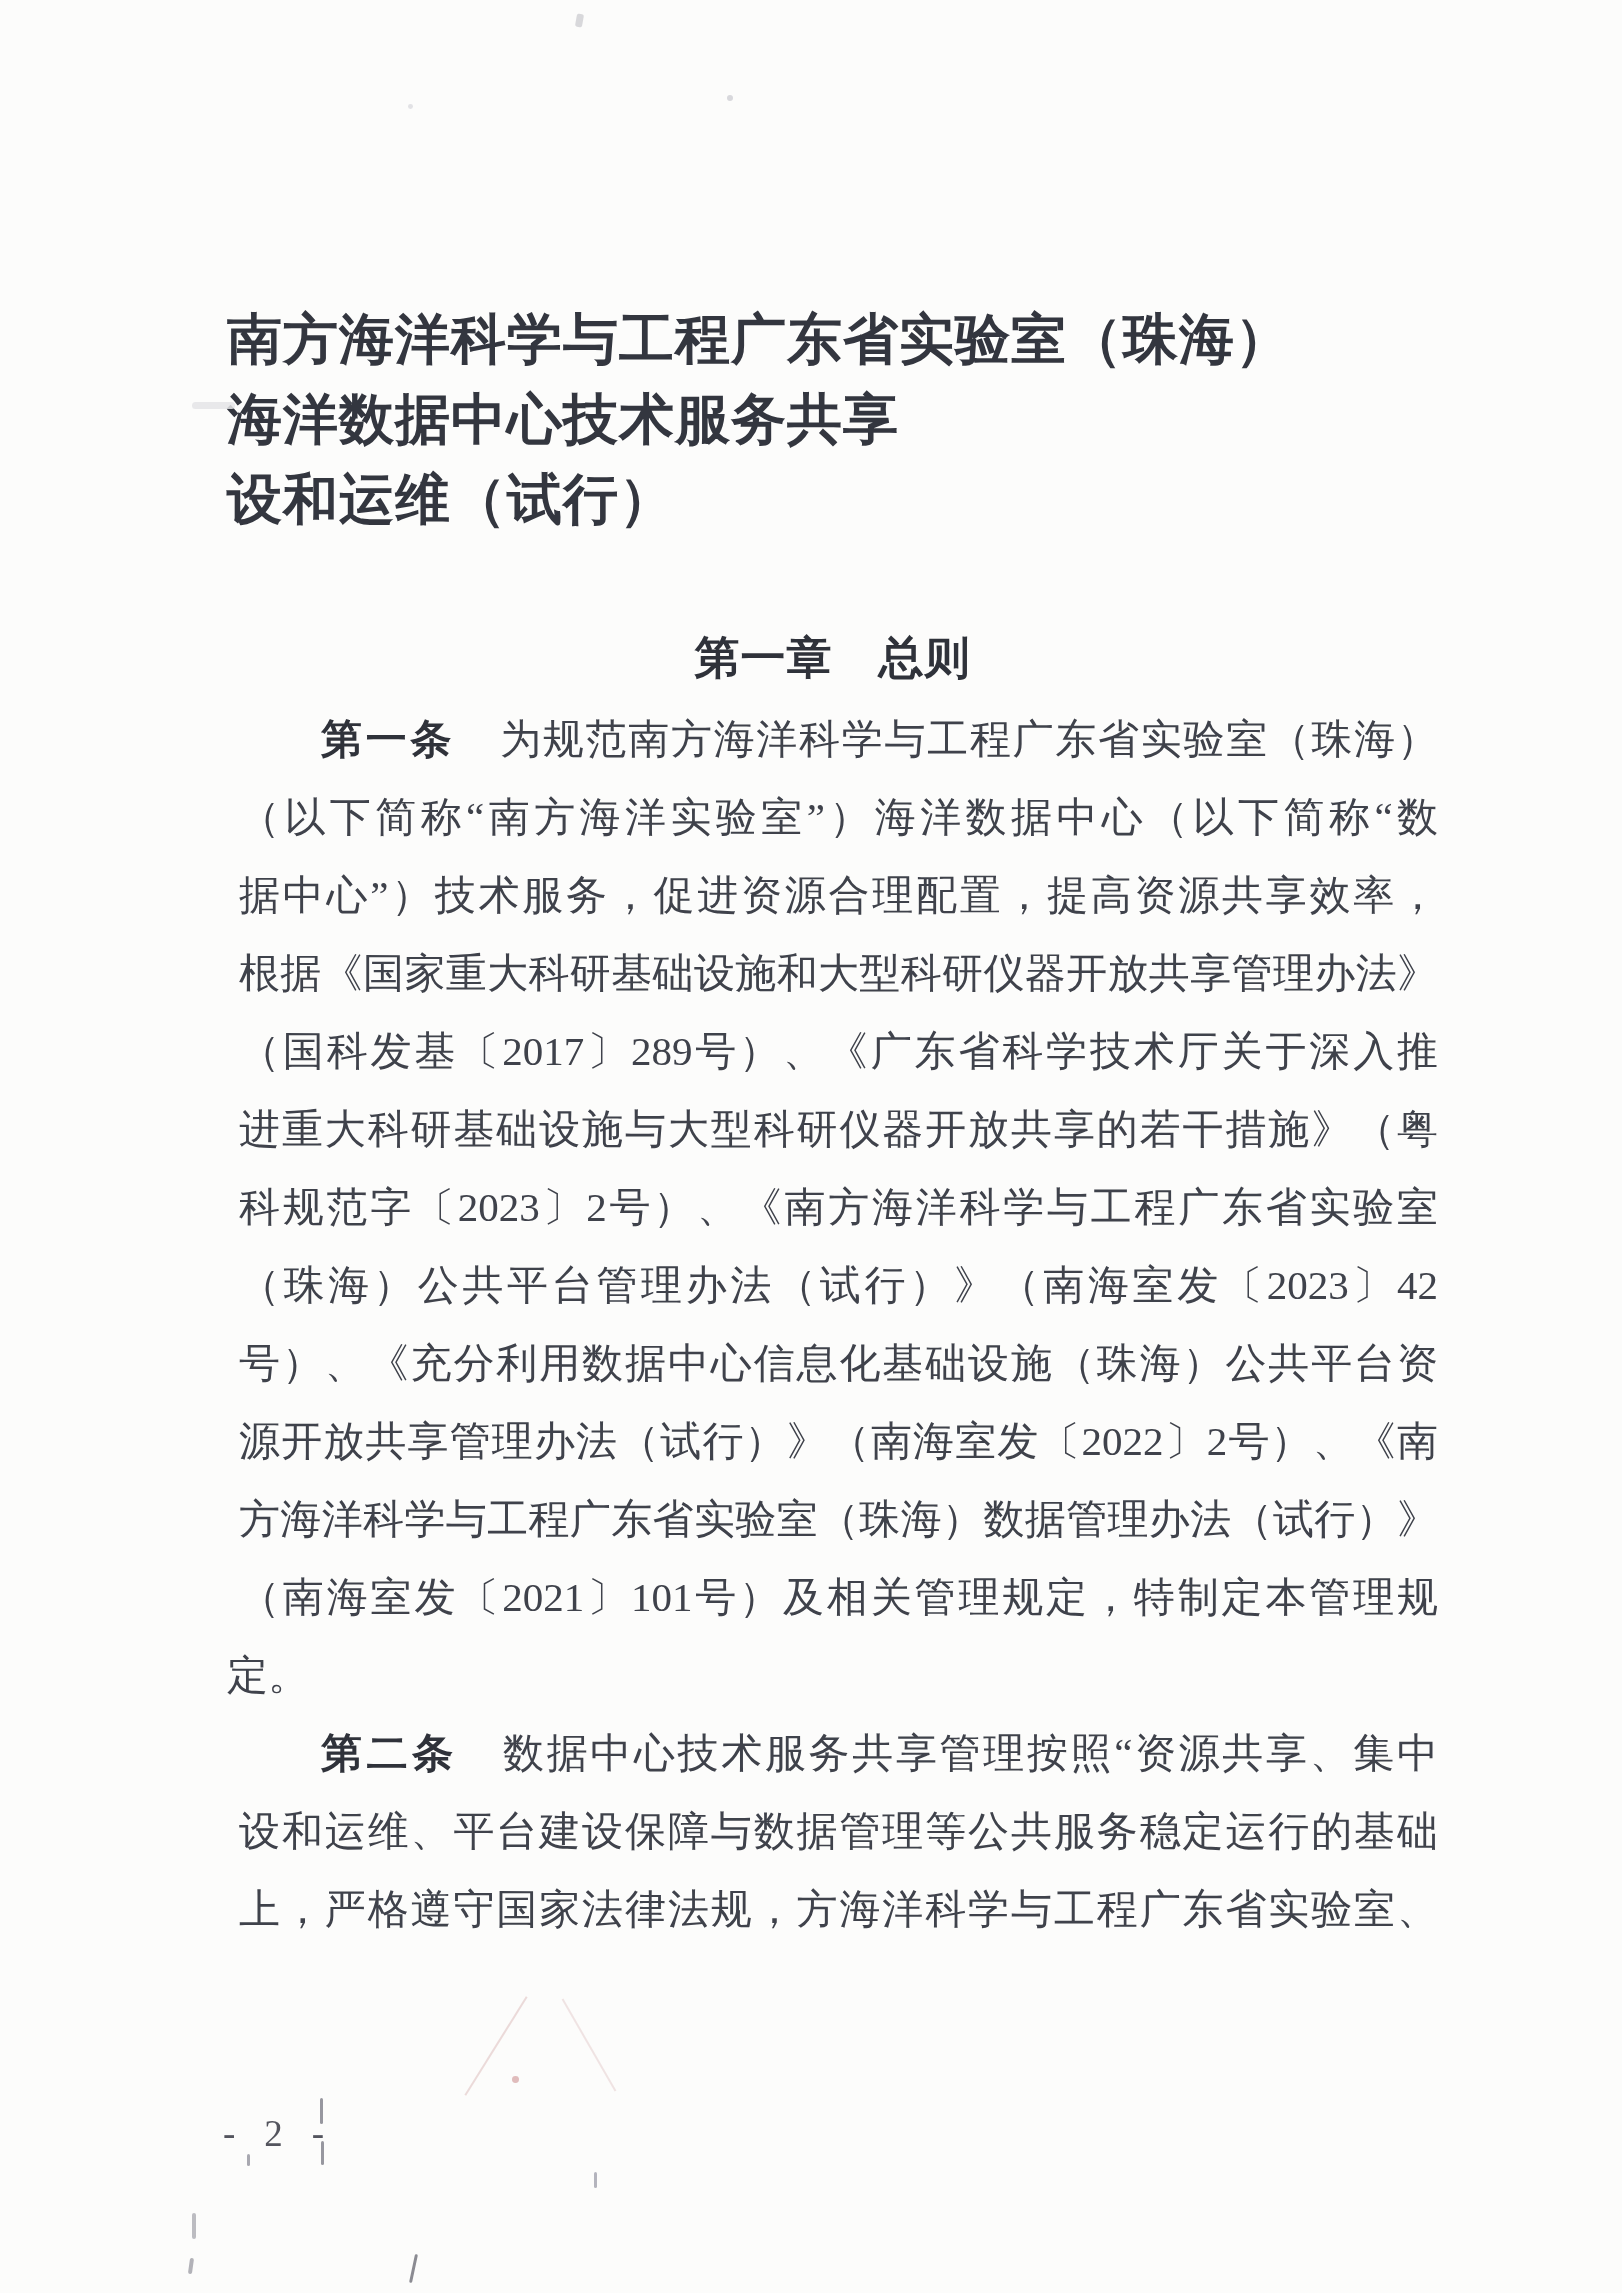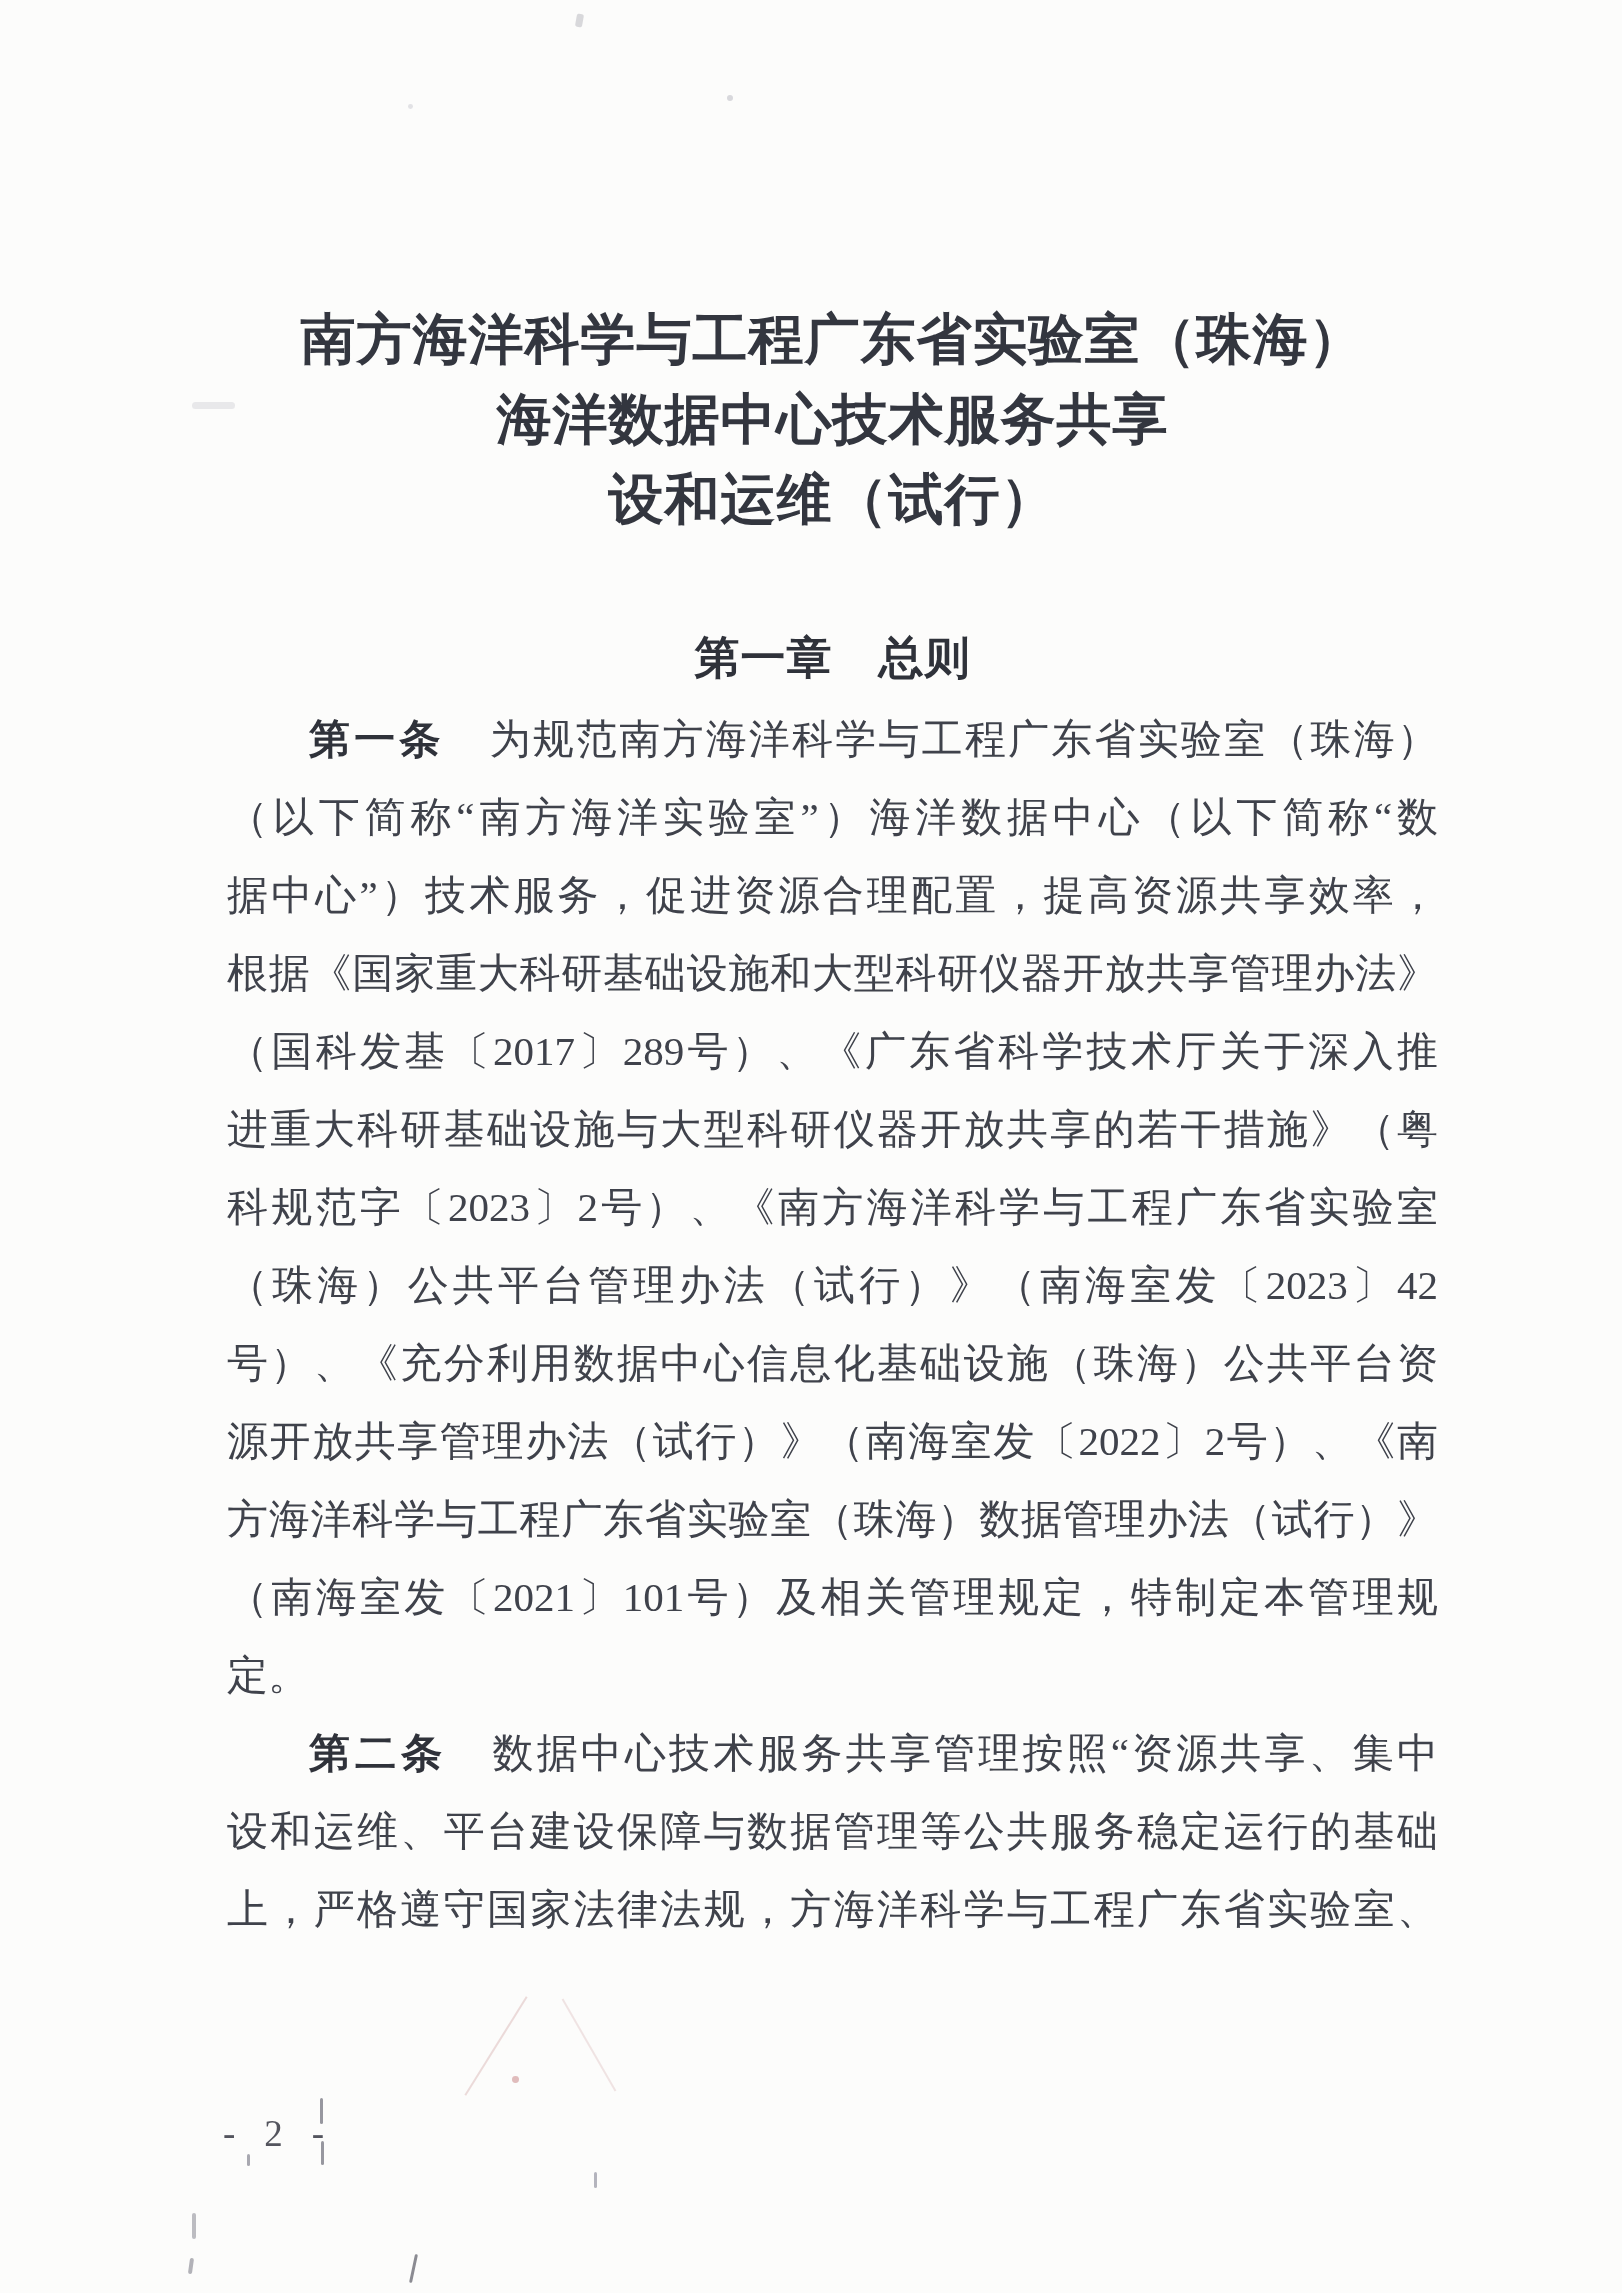--- a/index.html
+++ b/index.html
@@ -9,37 +9,37 @@
     font-family:"Liberation Serif","DejaVu Serif",serif;
   }
   .page{
     position:relative;width:1622px;height:2294px;
     background:#fcfcfb;overflow:hidden;
     color:#3f414a;
   }
   
   .title-block{
     position:absolute;left:227px;width:1211px;top:300px;
-    text-align:center;font-weight:700;font-size:55px;line-height:80px;
+    text-align:left;font-weight:700;font-size:55px;line-height:80px;
     color:#33363f;letter-spacing:1px;
   }
   .title-line{height:80px;}
   
   .chapter{
     position:absolute;left:227px;width:1211px;top:633px;margin:0;
     text-align:center;font-size:45px;line-height:51px;font-weight:700;
     color:#2f323a;letter-spacing:1px;
   }
   
   .body-block{
     position:absolute;left:227px;width:1211px;top:700px;
     font-size:41px;color:#3f424b;
   }
   .t-line{height:78px;line-height:78px;}
-  .just{text-align:justify;text-align-last:justify;text-justify:inter-character;}
+  .just{text-align:justify;text-align-last:justify;text-justify:inter-character;margin-left:12px;}
   .indent{padding-left:82px;}
   .article-label{font-weight:700;color:#2f323a;margin-right:45px;letter-spacing:2px;}
   
   .footer-num{
     position:absolute;left:223px;top:2111px;
     font-size:37px;line-height:45px;color:#54555e;
     letter-spacing:2px;word-spacing:15.7px;
   }
   
   .art{position:absolute;pointer-events:none;}

